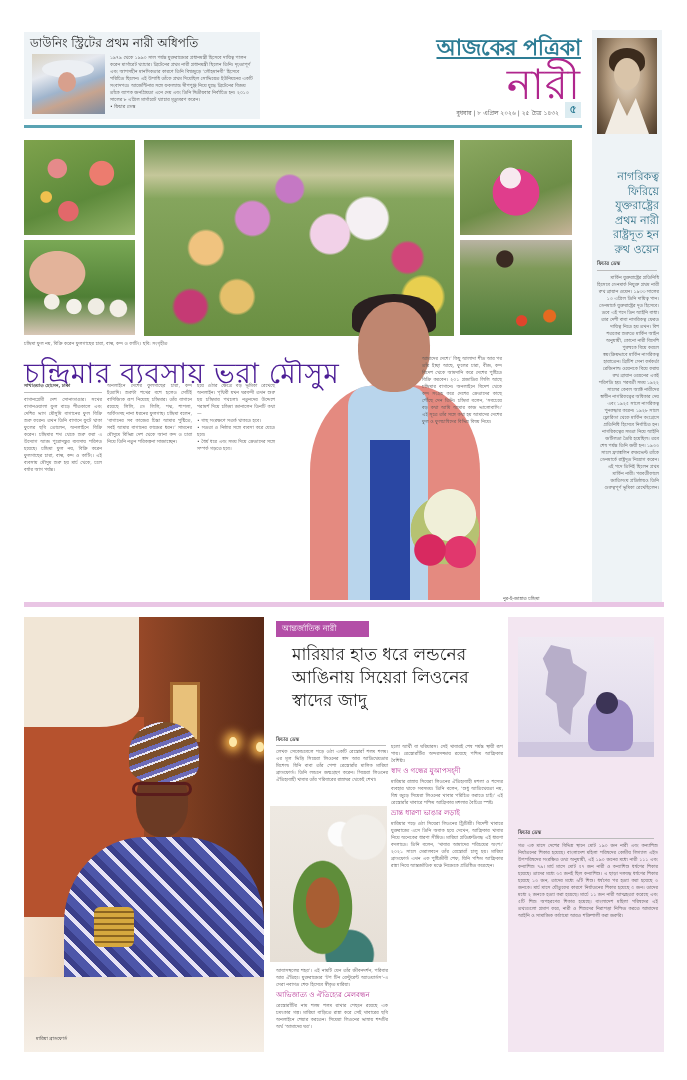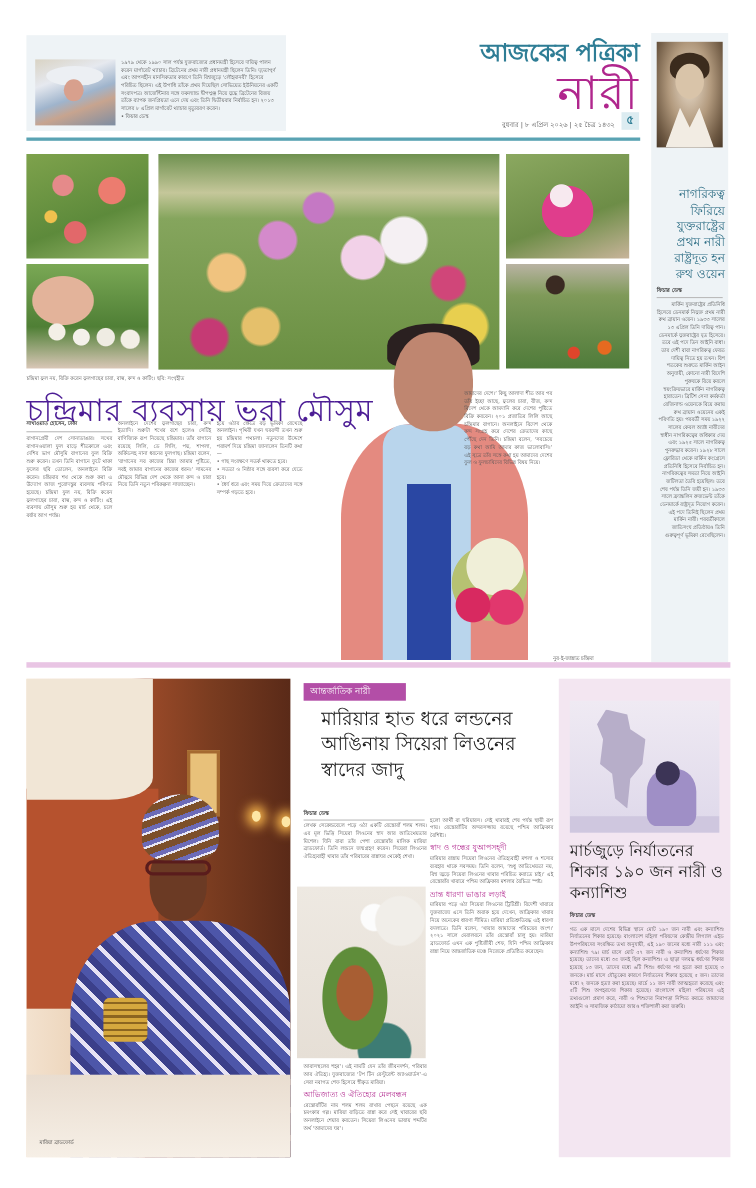--- a/index.html
+++ b/index.html
@@ -11,21 +11,21 @@
   .teaser { left: 24px; top: 32px; width: 236px; height: 87px; background: #eef3f6; padding: 4px 6px; }
   .teaser h2 { font-size: 12px; font-weight: 400; color: #1e1e1e; line-height: 15px; }
   .teaser .photo { position: absolute; left: 8px; top: 22px; width: 73px; height: 60px;
     background: linear-gradient(160deg,#d9d3c4 0%,#e6e9ef 30%,#9fb4cc 55%,#c7a48f 70%,#7d8da3 100%); }
   .teaser .photo .hat { position:absolute; left:10px; top:6px; width:52px; height:18px; border-radius:50%; background:#eceff3; }
   .teaser .photo .face { position:absolute; left:26px; top:18px; width:18px; height:20px; border-radius:50%; background:#d8a08d; }
   .teaser .body { position: absolute; left: 86px; top: 22px; width: 144px; font-size: 4.6px; line-height: 7px; color: #555; }
   .teaser .byline { font-size: 4.6px; color:#444; }
 
   
-  .brand { right: 106px; top: 30px; font-size: 22px; font-weight: 700; color: #2e7d95; letter-spacing: -0.5px; }
+  .brand { right: 106px; top: 30px; font-size: 22px; font-weight: 700; color: #2e7d95; letter-spacing: -0.5px; text-decoration: underline; }
   .section-name { right: 106px; top: 52px; font-size: 42px; color: #b0268d; font-weight: 400; letter-spacing: 1px; text-align: right; }
   .dateline { right: 128px; top: 108px; font-size: 6px; color: #555; }
   .page-no { right: 106px; top: 102px; width: 16px; height: 16px; background: #dcecf1; color: #2e7d95; font-weight:700; font-size: 11px; text-align:center; line-height:16px; }
   .rule-teal { left: 24px; top: 125px; width: 558px; height: 3px; background: #5aa3b3; }
 
   
   .sidebar { left: 592px; top: 30px; width: 70px; height: 572px; background: #eef3f6; text-align: right; }
   .sidebar .portrait { position:absolute; left:5px; top:8px; width:60px; height:96px;
     background: radial-gradient(ellipse at 50% 40%, #e9dccb 0%, #b29a7e 45%, #6d5842 80%, #4b3a2a 100%); }
   .sidebar .portrait .hair { position:absolute; left:12px; top:10px; width:36px; height:26px; border-radius:50% 50% 40% 40%; background:#3b2b1d; }
@@ -147,20 +147,21 @@
   .villus .ground { position:absolute; left:0; top:105px; width:136px; height:15px; background:#cfc7df; }
   .vhl { position:absolute; left:10px; top:148px; width:140px; font-size:14.5px; line-height:19px; color:#222; }
   .vby { position:absolute; left:10px; top:212px; font-size:5px; font-weight:700; color:#333; }
   .vhr { position:absolute; left:10px; top:221px; width:136px; height:1px; background:#bbb; }
   .vtxt { position:absolute; left:10px; top:225px; width:140px; font-size:4.6px; line-height:7px; color:#555; text-align:justify; }
 </style>
 </head>
 <body>
 
 <div class="abs teaser">
+  <h2>ডাউনিং স্ট্রিটের প্রথম নারী অধিপতি</h2>
   <div class="photo">
     <div class="hat"></div>
     <div class="face"></div>
   </div>
   <div class="body">
     <span>১৯৭৯ থেকে ১৯৯০ সাল পর্যন্ত যুক্তরাজ্যের প্রধানমন্ত্রী হিসেবে দায়িত্ব পালন করেন মার্গারেট থ্যাচার। ব্রিটেনের প্রথম নারী প্রধানমন্ত্রী ছিলেন তিনি। দৃঢ়তাপূর্ণ এবং আপসহীন মানসিকতার কারণে তিনি বিশ্বজুড়ে ‘লৌহমানবী’ হিসেবে পরিচিত ছিলেন। এই উপাধি তাঁকে প্রথম দিয়েছিল সোভিয়েত ইউনিয়নের একটি সংবাদপত্র। আর্জেন্টিনার সঙ্গে ফকল্যান্ড দ্বীপপুঞ্জ নিয়ে যুদ্ধে ব্রিটেনের বিজয় তাঁকে ব্যাপক জনপ্রিয়তা এনে দেয় এবং তিনি দ্বিতীয়বার নির্বাচিত হন। ২০১৩ সালের ৮ এপ্রিল মার্গারেট থ্যাচার মৃত্যুবরণ করেন।</span><br>
     <span class="byline">• ফিচার ডেস্ক</span>
   </div>
 </div>
 
@@ -251,17 +252,16 @@
   <div>মারিয়ার পড়ে ওঠা সিয়েরা লিওনের ট্রিটিশ্রী। বিদেশী খাবারে যুক্তরাজ্যে এসে তিনি অবাক হয়ে দেখেন, আফ্রিকার খাবার নিয়ে অনেকের ধারণা সীমিত। মারিয়া প্রতিশ্রুতিবদ্ধ এই ধারণা বদলাতে। তিনি বলেন, ‘খাবার আমাদের পরিচয়ের অংশ।’ ২০২১ সালে মেরালবনে তাঁর রেস্তোরাঁ চালু হয়। মারিয়া ব্রাডফোর্ড এখন এক পুষ্টিজীবী শেফ, যিনি পশ্চিম আফ্রিকার রান্না নিয়ে আন্তর্জাতিক মঞ্চে নিজেকে প্রতিষ্ঠিত করেছেন।</div>
 </div>
 
 <div class="abs vbox">
   <div class="villus">
     <div class="map"></div>
     <div class="ground"></div>
     <div class="girl"></div>
     <div class="girlhead"></div>
   </div>
-  <div class="vhl">মার্চজুড়ে নির্যাতনের শিকার ১৯০ জন নারী ও কন্যাশিশু</div>
   <div class="vby">ফিচার ডেস্ক</div>
   <div class="vhr"></div>
   <div class="vtxt">গত এক মাসে দেশের বিভিন্ন স্থানে মোট ১৯০ জন নারী এবং কন্যাশিশু নির্যাতনের শিকার হয়েছে। বাংলাদেশ মহিলা পরিষদের কেন্দ্রীয় লিগ্যাল এইড উপপরিষদের সংরক্ষিত তথ্য অনুযায়ী, এই ১৯০ জনের মধ্যে নারী ১১১ এবং কন্যাশিশু ৭৯। মার্চ মাসে মোট ৫৭ জন নারী ও কন্যাশিশু ধর্ষণের শিকার হয়েছে। তাদের মধ্যে ৩৫ জনই ছিল কন্যাশিশু। এ ছাড়া দলবদ্ধ ধর্ষণের শিকার হয়েছে ১৩ জন, তাদের মধ্যে ৬টি শিশু। ধর্ষণের পর হত্যা করা হয়েছে ৩ জনকে। মার্চ মাসে যৌতুকের কারণে নির্যাতনের শিকার হয়েছে ৫ জন। তাদের মধ্যে ২ জনকে হত্যা করা হয়েছে। মার্চে ১১ জন নারী আত্মহত্যা করেছে এবং ৫টি শিশু অপহরণের শিকার হয়েছে। বাংলাদেশ মহিলা পরিষদের এই তথ্যগুলো প্রমাণ করে, নারী ও শিশুদের নিরাপত্তা নিশ্চিত করতে আমাদের আইনি ও সামাজিক কাঠামো আরও শক্তিশালী করা জরুরি।</div>
 </div>
 
 </body></html>

